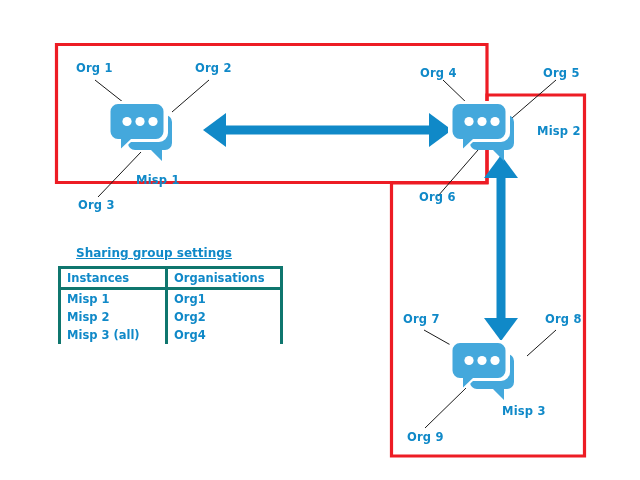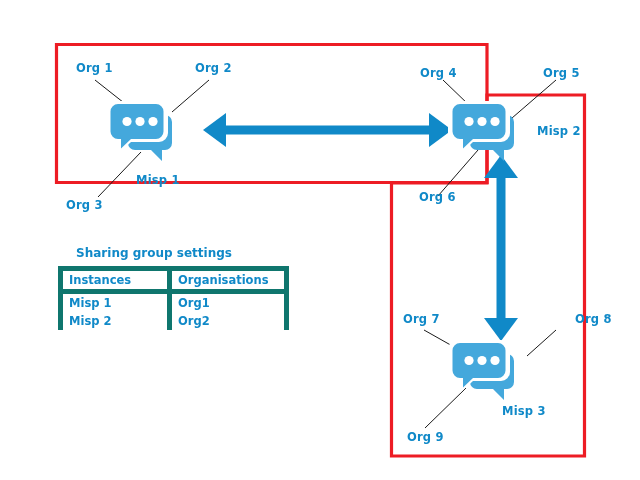--- a/index.html
+++ b/index.html
@@ -47,31 +47,32 @@
   #table-wrap {
     position: absolute;
     left: 58px;
     top: 246px;
     width: 192px;
   }
   #table-title {
     color: #1089C8;
     font-weight: bold;
     font-size: 12px;
+    text-decoration: underline;
     text-align: center;
     margin-bottom: 6px;
     white-space: nowrap;
   }
   table.sg {
     border-collapse: collapse;
     width: 192px;
     table-layout: fixed;
   }
   table.sg td, table.sg th {
-    border: 5px solid #0f766e;
+    border: 3px solid #0f766e;
     color: #1089C8;
     font-weight: bold;
     font-size: 11.5px;
     text-align: left;
     padding: 2px 6px;
     line-height: 1.22;
     font-family: "DejaVu Sans", "Liberation Sans", sans-serif;
   }
   table.sg td.cell-l { width: 92px; }
   table.sg td.cell-r { width: 100px; }
@@ -141,46 +142,50 @@
     <g transform="translate(455,101)">
       <use href="#chat-icon" xlink:href="#chat-icon"></use>
     </g>
     <g transform="translate(455,340)">
       <use href="#chat-icon" xlink:href="#chat-icon"></use>
     </g>
   </svg>
 
   <div class="lbl" style="left:76px;  top:63px;">Org 1</div>
   <div class="lbl" style="left:195px; top:63px;">Org 2</div>
-  <div class="lbl" style="left:66px;  top:200px;">Org 3</div>
+  <div class="lbl" style="left:78px;  top:200px;">Org 3</div>
   <div class="lbl node-name" style="left:136px; top:175px;">Misp 1</div>
 
   <div class="lbl" style="left:420px; top:68px;">Org 4</div>
   <div class="lbl" style="left:543px; top:68px;">Org 5</div>
   <div class="lbl" style="left:419px; top:192px;">Org 6</div>
   <div class="lbl node-name" style="left:537px; top:126px;">Misp 2</div>
 
   <div class="lbl" style="left:403px; top:314px;">Org 7</div>
-  <div class="lbl" style="left:575px; top:314px;text-align:center;">Org 8</div>
+  <div class="lbl" style="left:545px; top:314px;text-align:center;">Org 8</div>
   <div class="lbl" style="left:407px; top:432px;">Org 9</div>
   <div class="lbl node-name" style="left:478px; top:406px;margin-left:24px;">Misp 3</div>
 
   <div id="table-wrap">
     <div id="table-title">Sharing group settings</div>
     <table class="sg">
       <tbody>
         <tr>
           <td class="cell-l">Instances</td>
           <td class="cell-r">Organisations</td>
         </tr>
         <tr>
           <td class="cell-l noborder-bottom">Misp 1</td>
           <td class="cell-r noborder-bottom">Org1</td>
         </tr>
         <tr>
           <td class="cell-l noborder-top noborder-bottom">Misp 2</td>
           <td class="cell-r noborder-top noborder-bottom">Org2</td>
         </tr>
+        <tr>
+          <td class="cell-l noborder-top noborder-bottom">Misp 3 (all)</td>
+          <td class="cell-r noborder-top noborder-bottom">Org4</td>
+        </tr>
       </tbody>
     </table>
   </div>
 
 </div>
 
 </body></html>

